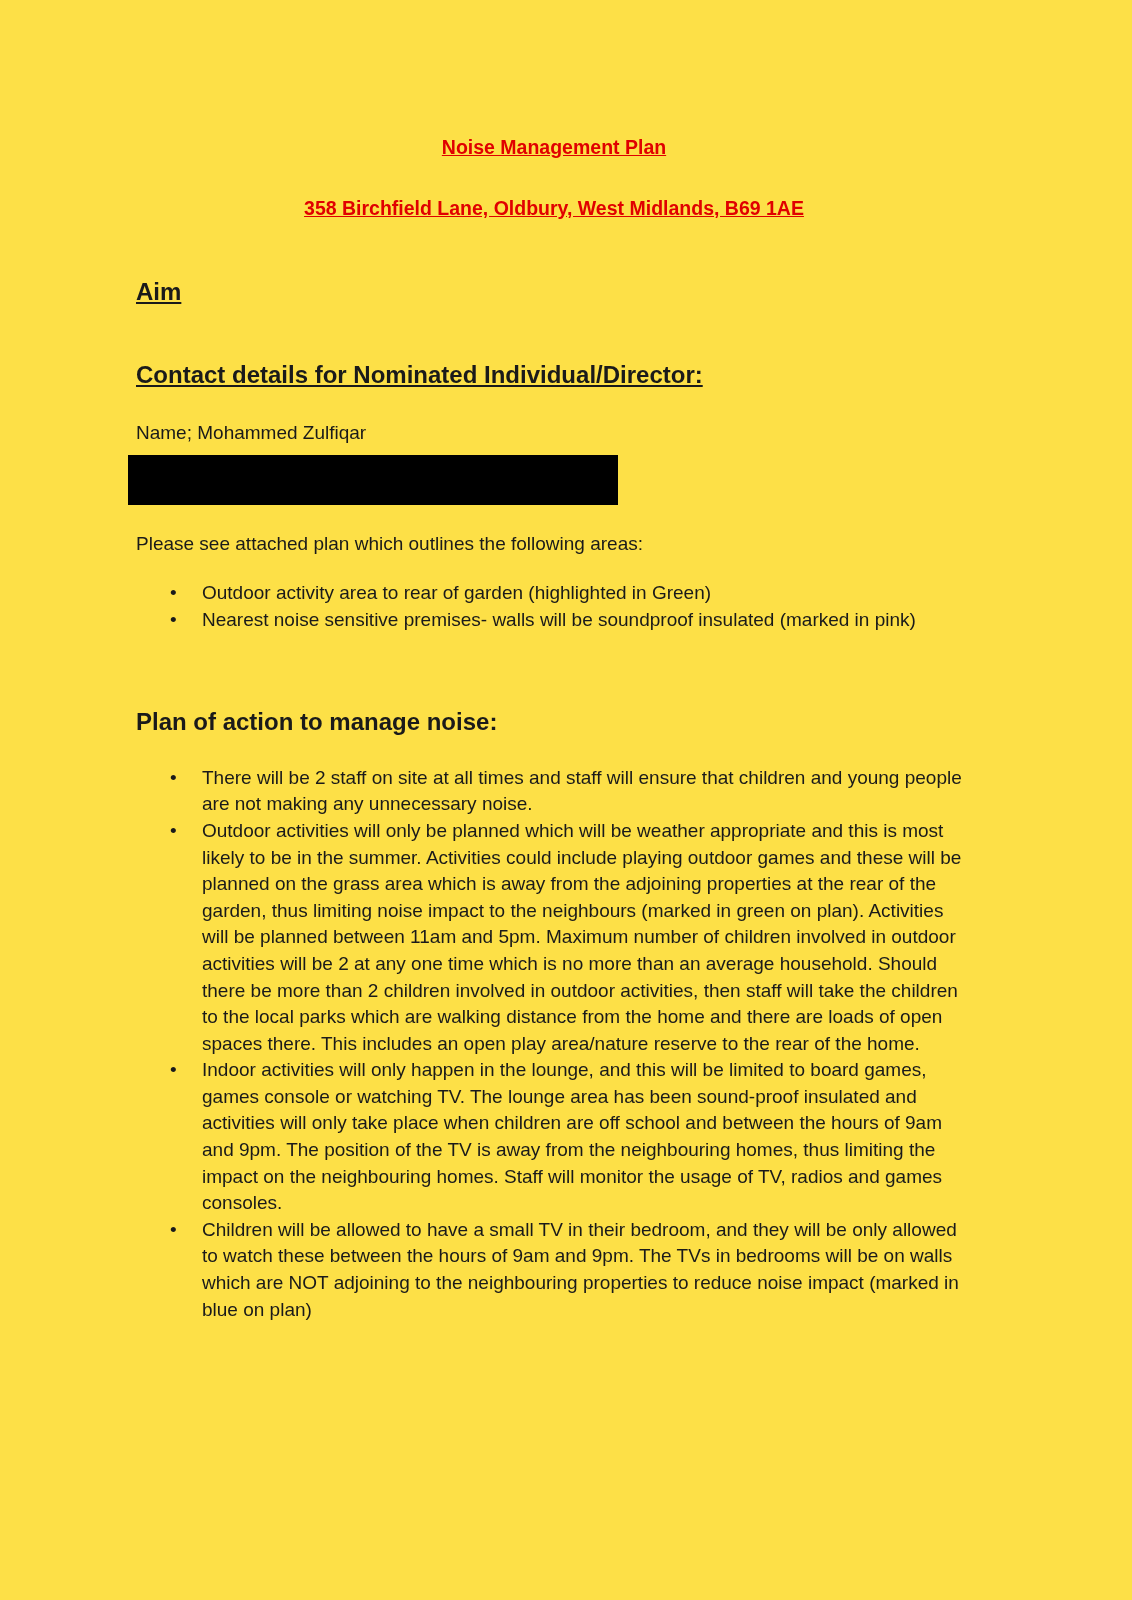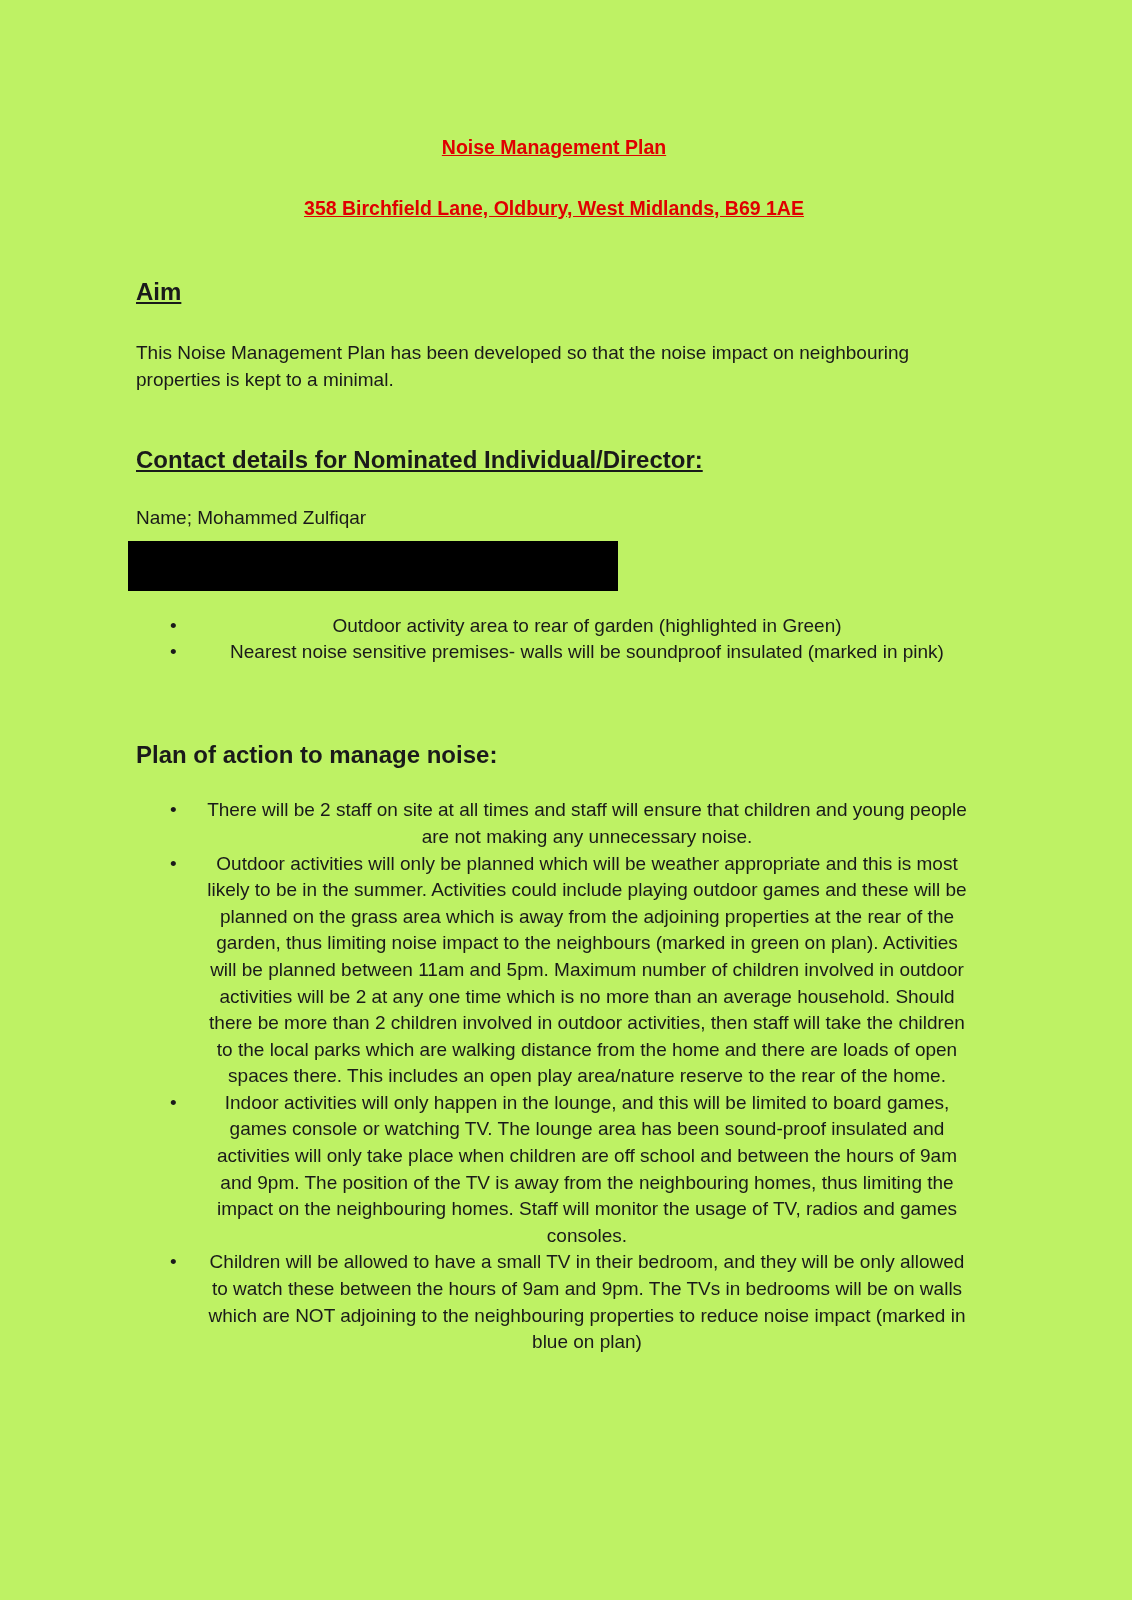--- a/index.html
+++ b/index.html
@@ -5,21 +5,21 @@
   html, body {
     margin: 0;
     padding: 0;
     background: #ffffff;
   }
   .page {
     position: relative;
     width: 1132px;
     min-height: 1600px;
     margin: 0 auto;
-    background: #bef264;
+    background: #fde047;
     font-family: "Liberation Sans", sans-serif;
     color: #1a1a1a;
     font-size: 19px;
     line-height: 1.4;
     box-sizing: border-box;
     padding: 134px 160px 60px 136px;
   }
   .doc-title,
   .doc-subtitle {
     text-align: center;
@@ -49,21 +49,20 @@
     width: 490px;
     height: 50px;
     background: #000000;
   }
   .layout-heading   { margin-top: 54px; }
   .layout-intro     { margin-top: 26px; }
   ul.bullet-list {
     margin: 22px 0 0 0;
     padding: 0 0 0 34px;
     list-style: none;
-    text-align: center;
   }
   ul.bullet-list li {
     position: relative;
     padding-left: 32px;
     margin: 0;
     max-width: 800px;
   }
   ul.bullet-list li::before {
     content: "\2022";
     position: absolute;
@@ -77,29 +76,29 @@
 <body>
 
 <div class="page">
 
   <div class="doc-title">Noise Management Plan</div>
 
   <div class="doc-subtitle">358 Birchfield Lane, Oldbury, West Midlands, B69 1AE</div>
 
   <div class="section-heading aim-heading">Aim</div>
 
-  <div class="aim-body">This Noise Management Plan has been developed so that the noise impact on neighbouring properties is kept to a minimal.</div>
 
   <div class="section-heading contact-heading">Contact details for Nominated Individual/Director:</div>
 
   <div class="contact-name">Name; Mohammed Zulfiqar</div>
 
   <div class="redaction-box"></div>
 
 
+  <div class="layout-intro">Please see attached plan which outlines the following areas:</div>
 
   <ul class="bullet-list">
     <li>Outdoor activity area to rear of garden (highlighted in Green)</li>
     <li>Nearest noise sensitive premises- walls will be soundproof insulated (marked in pink)</li>
   </ul>
 
   <div class="section-heading no-underline action-heading">Plan of action to manage noise:</div>
 
   <ul class="bullet-list action-list">
     <li>There will be 2 staff on site at all times and staff will ensure that children and young people are not making any unnecessary noise.</li>

